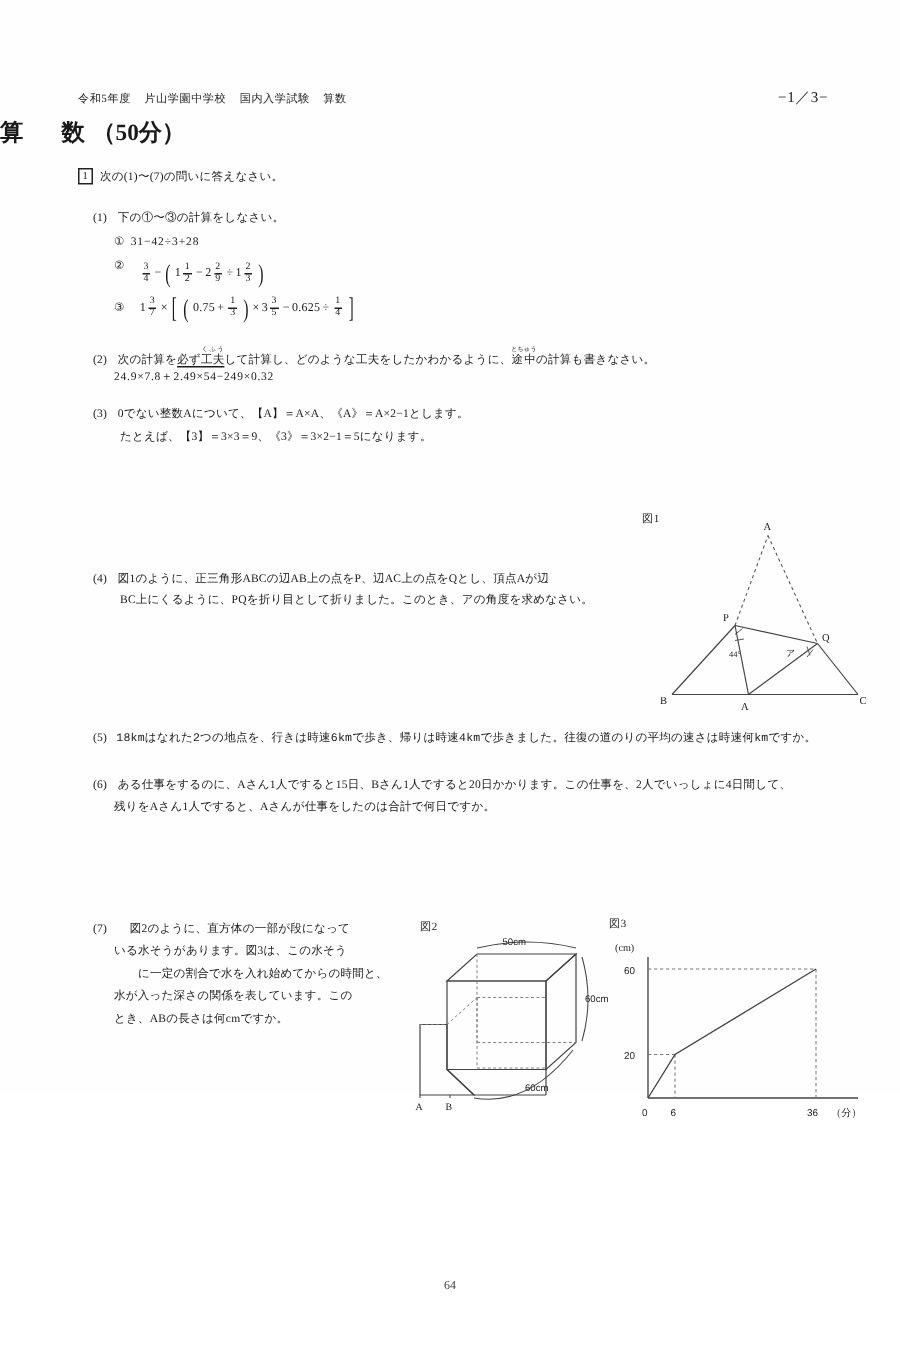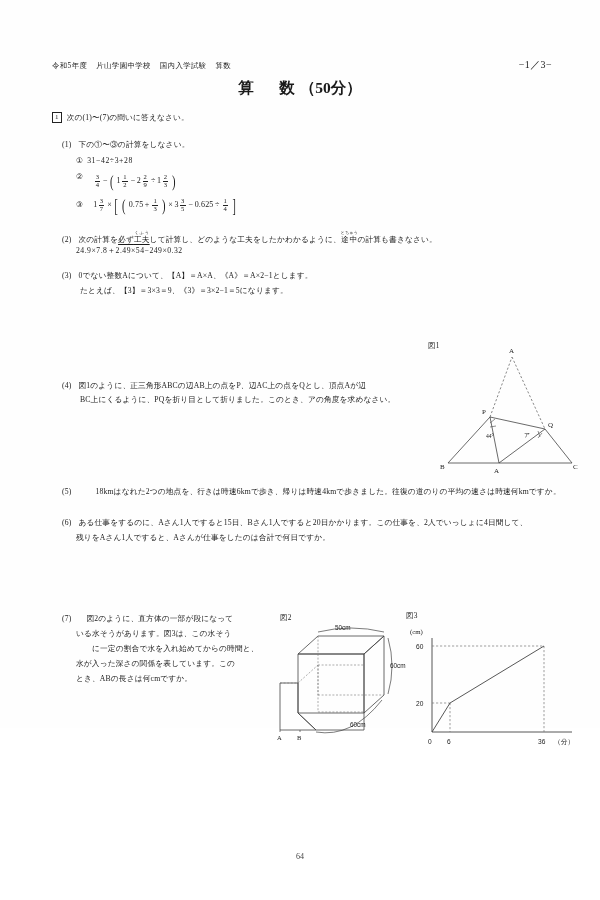--- a/index.html
+++ b/index.html
@@ -20,21 +20,21 @@
   .hdr{
     position:absolute;left:52px;top:58px;width:500px;
     display:flex;justify-content:space-between;align-items:baseline;
     font-size:7.4px;letter-spacing:.4px;
   }
   .hdr-left{white-space:nowrap;}
   .hdr-left span{margin-right:9px;}
   .hdr-right{white-space:nowrap;font-size:10px;}
 
   .title{
-    position:absolute;left:0;top:78px;width:600px;text-align:center;
+    position:absolute;left:0;top:78px;width:600px;text-align:left;
     font-size:15.5px;font-weight:700;letter-spacing:5px;
   }
   .title .paren{letter-spacing:0px;}
 
   
   .q{position:absolute;font-size:7.7px;line-height:1.55;letter-spacing:.15px;}
   .qnum{display:inline-block;}
 
   .boxnum{
     display:inline-block;border:1px solid #222;
@@ -216,21 +216,21 @@
     <text x="153" y="124" font-size="7" font-family="Liberation Serif, serif" fill="#222">C</text>
     <text x="62" y="69" font-size="7" font-family="Liberation Serif, serif" fill="#222">P</text>
     <text x="128" y="82" font-size="7" font-family="Liberation Serif, serif" fill="#222">Q</text>
     <text x="74" y="128" font-size="7" font-family="Liberation Serif, serif" fill="#222">A</text>
     <text x="66" y="93" font-size="5.6" font-family="Liberation Serif, serif" fill="#222">44°</text>
     <text x="104" y="92" font-size="6" font-family="Liberation Serif, serif" fill="#222">ア</text>
   </svg>
 
   <div class="q" style="left:62px;top:486px;">
     <span class="qnum">(5)</span>
-    <span style="margin-left:22px;">18kmはなれた2つの地点を、行きは時速6kmで歩き、帰りは時速4kmで歩きました。往復の道のりの平均の速さは時速何kmですか。</span>
+    <span style="margin-left:4px;font-family:Liberation Mono, monospace;">18kmはなれた2つの地点を、行きは時速6kmで歩き、帰りは時速4kmで歩きました。往復の道のりの平均の速さは時速何kmですか。</span>
   </div>
 
   <div class="q" style="left:62px;top:517px;">
     <span class="qnum">(6)</span>
     <span style="margin-left:5px;">ある仕事をするのに、Aさん1人ですると15日、Bさん1人ですると20日かかります。この仕事を、2人でいっしょに4日間して、</span>
   </div>
   <div class="q" style="left:76px;top:532px;">残りをAさん1人ですると、Aさんが仕事をしたのは合計で何日ですか。</div>
 
   <div class="q" style="left:62px;top:613px;width:215px;">
     <span class="qnum">(7)</span>

